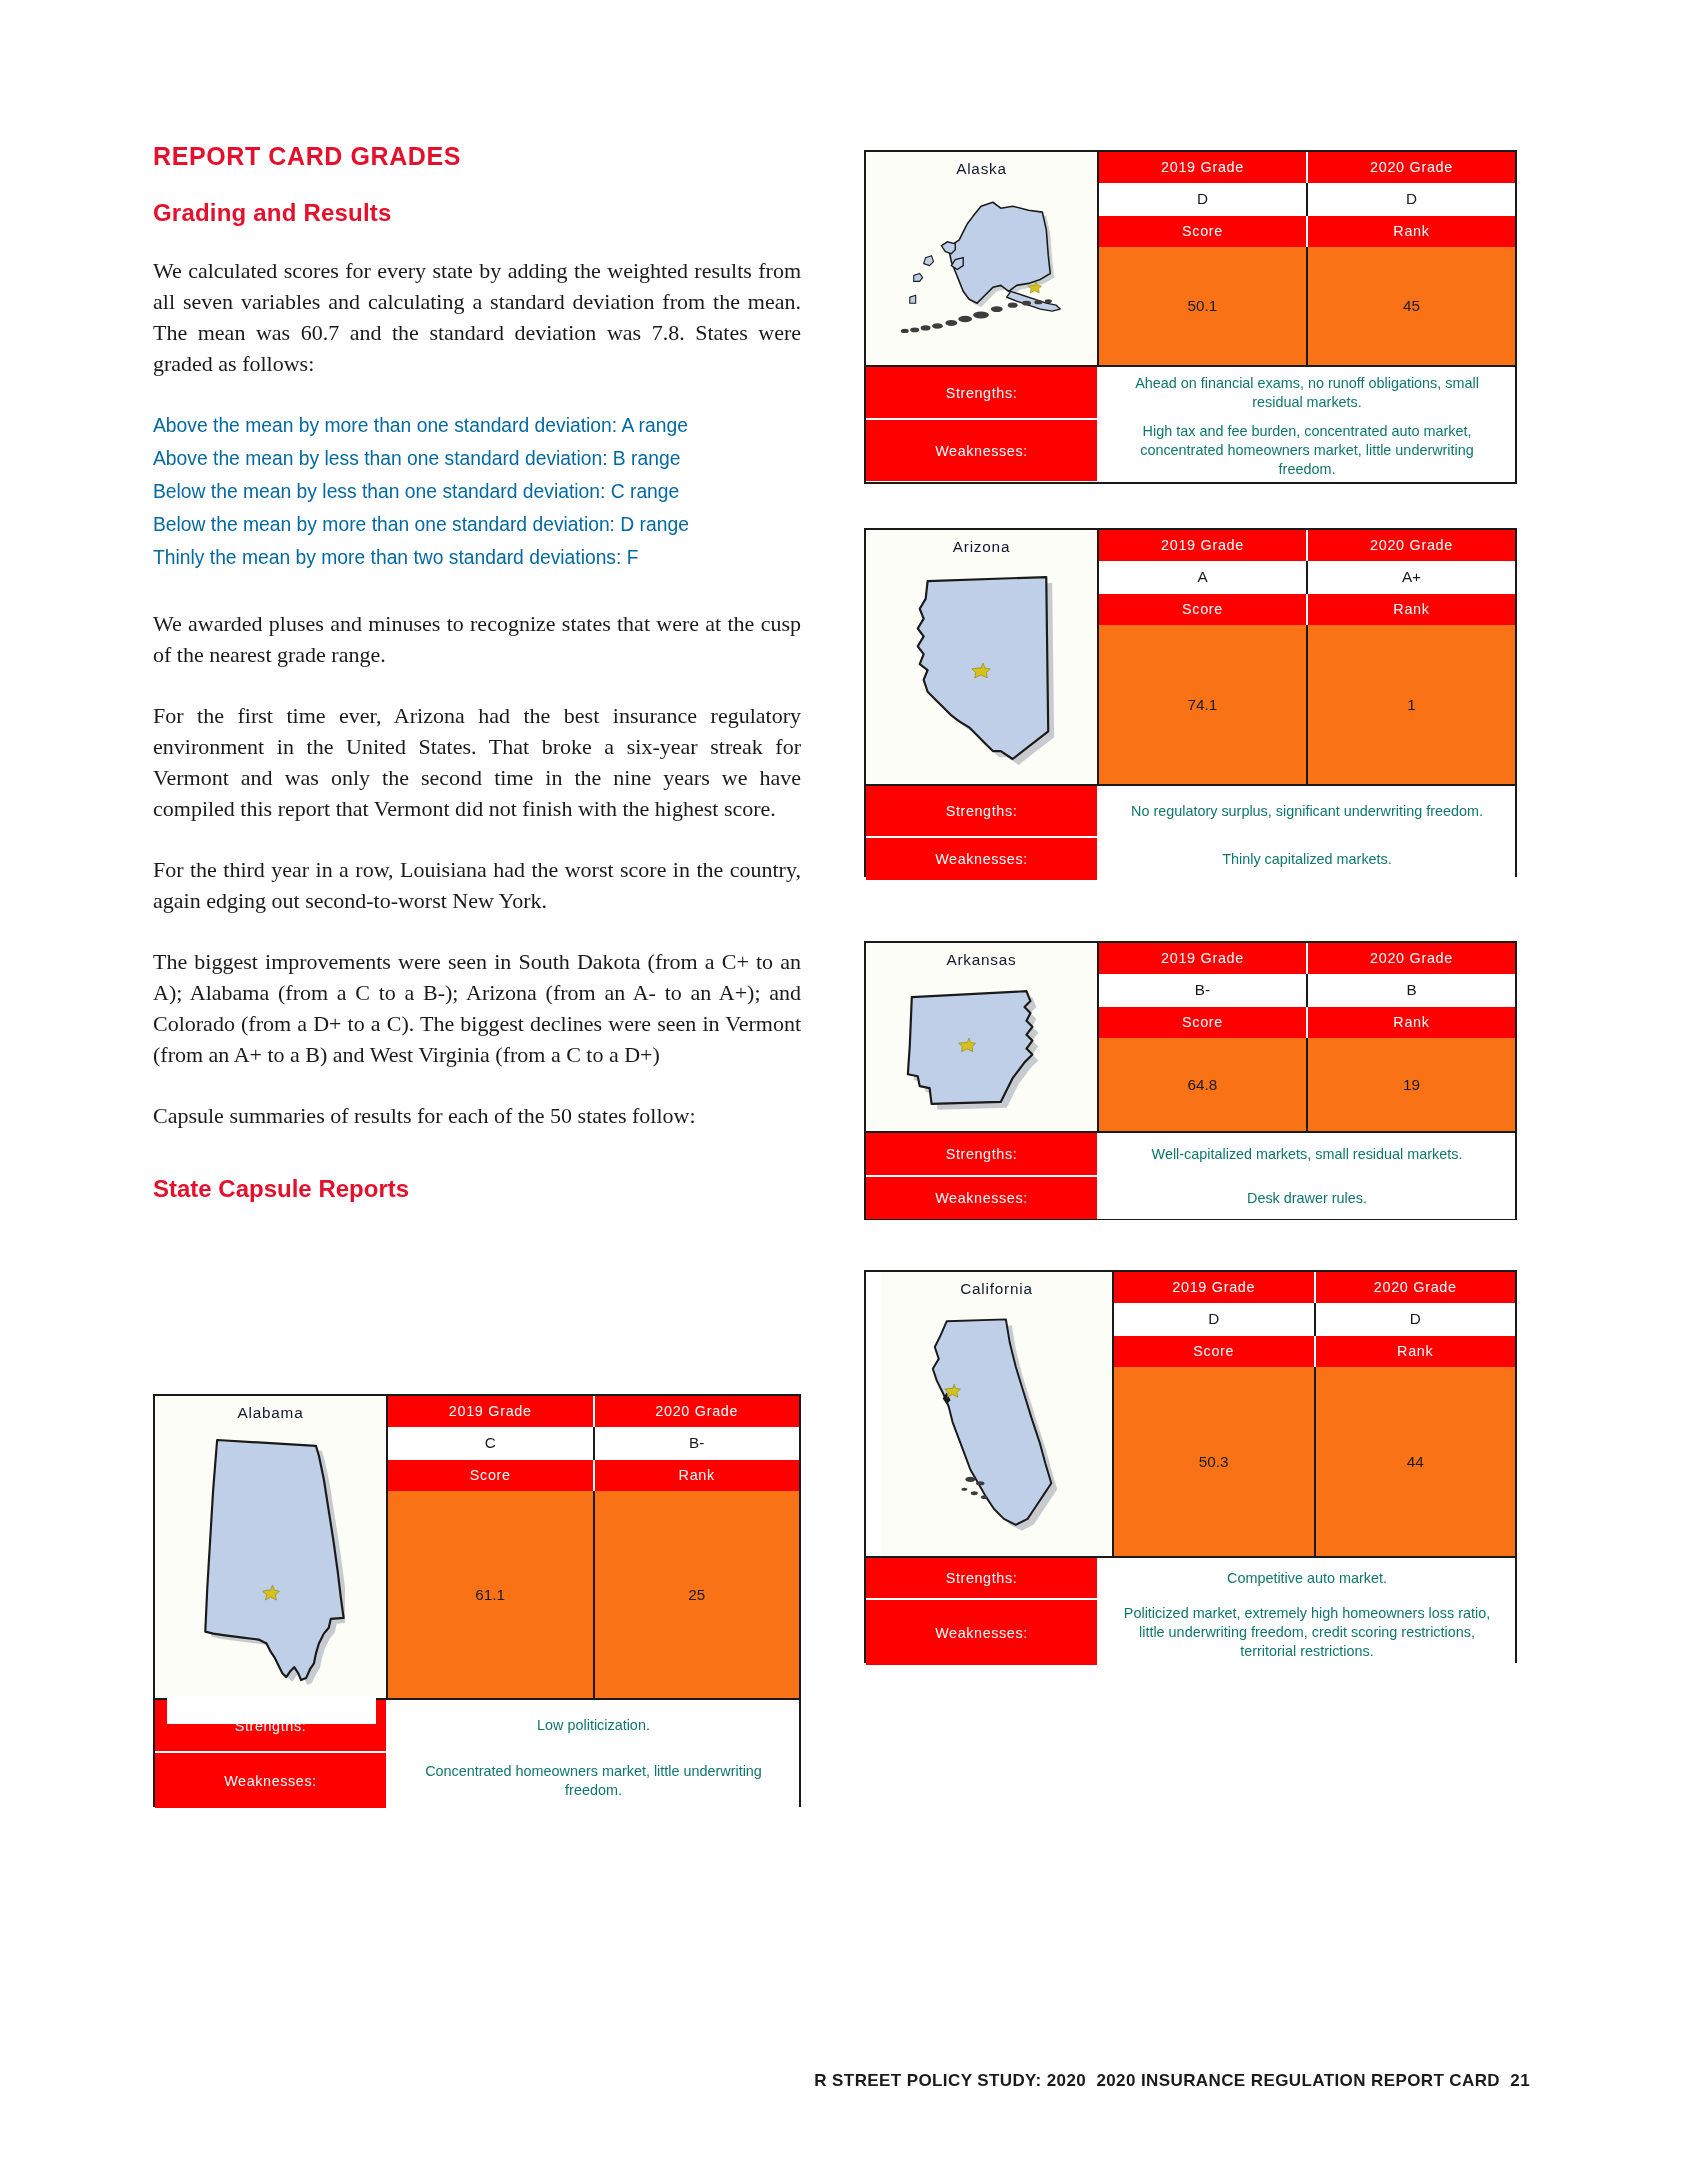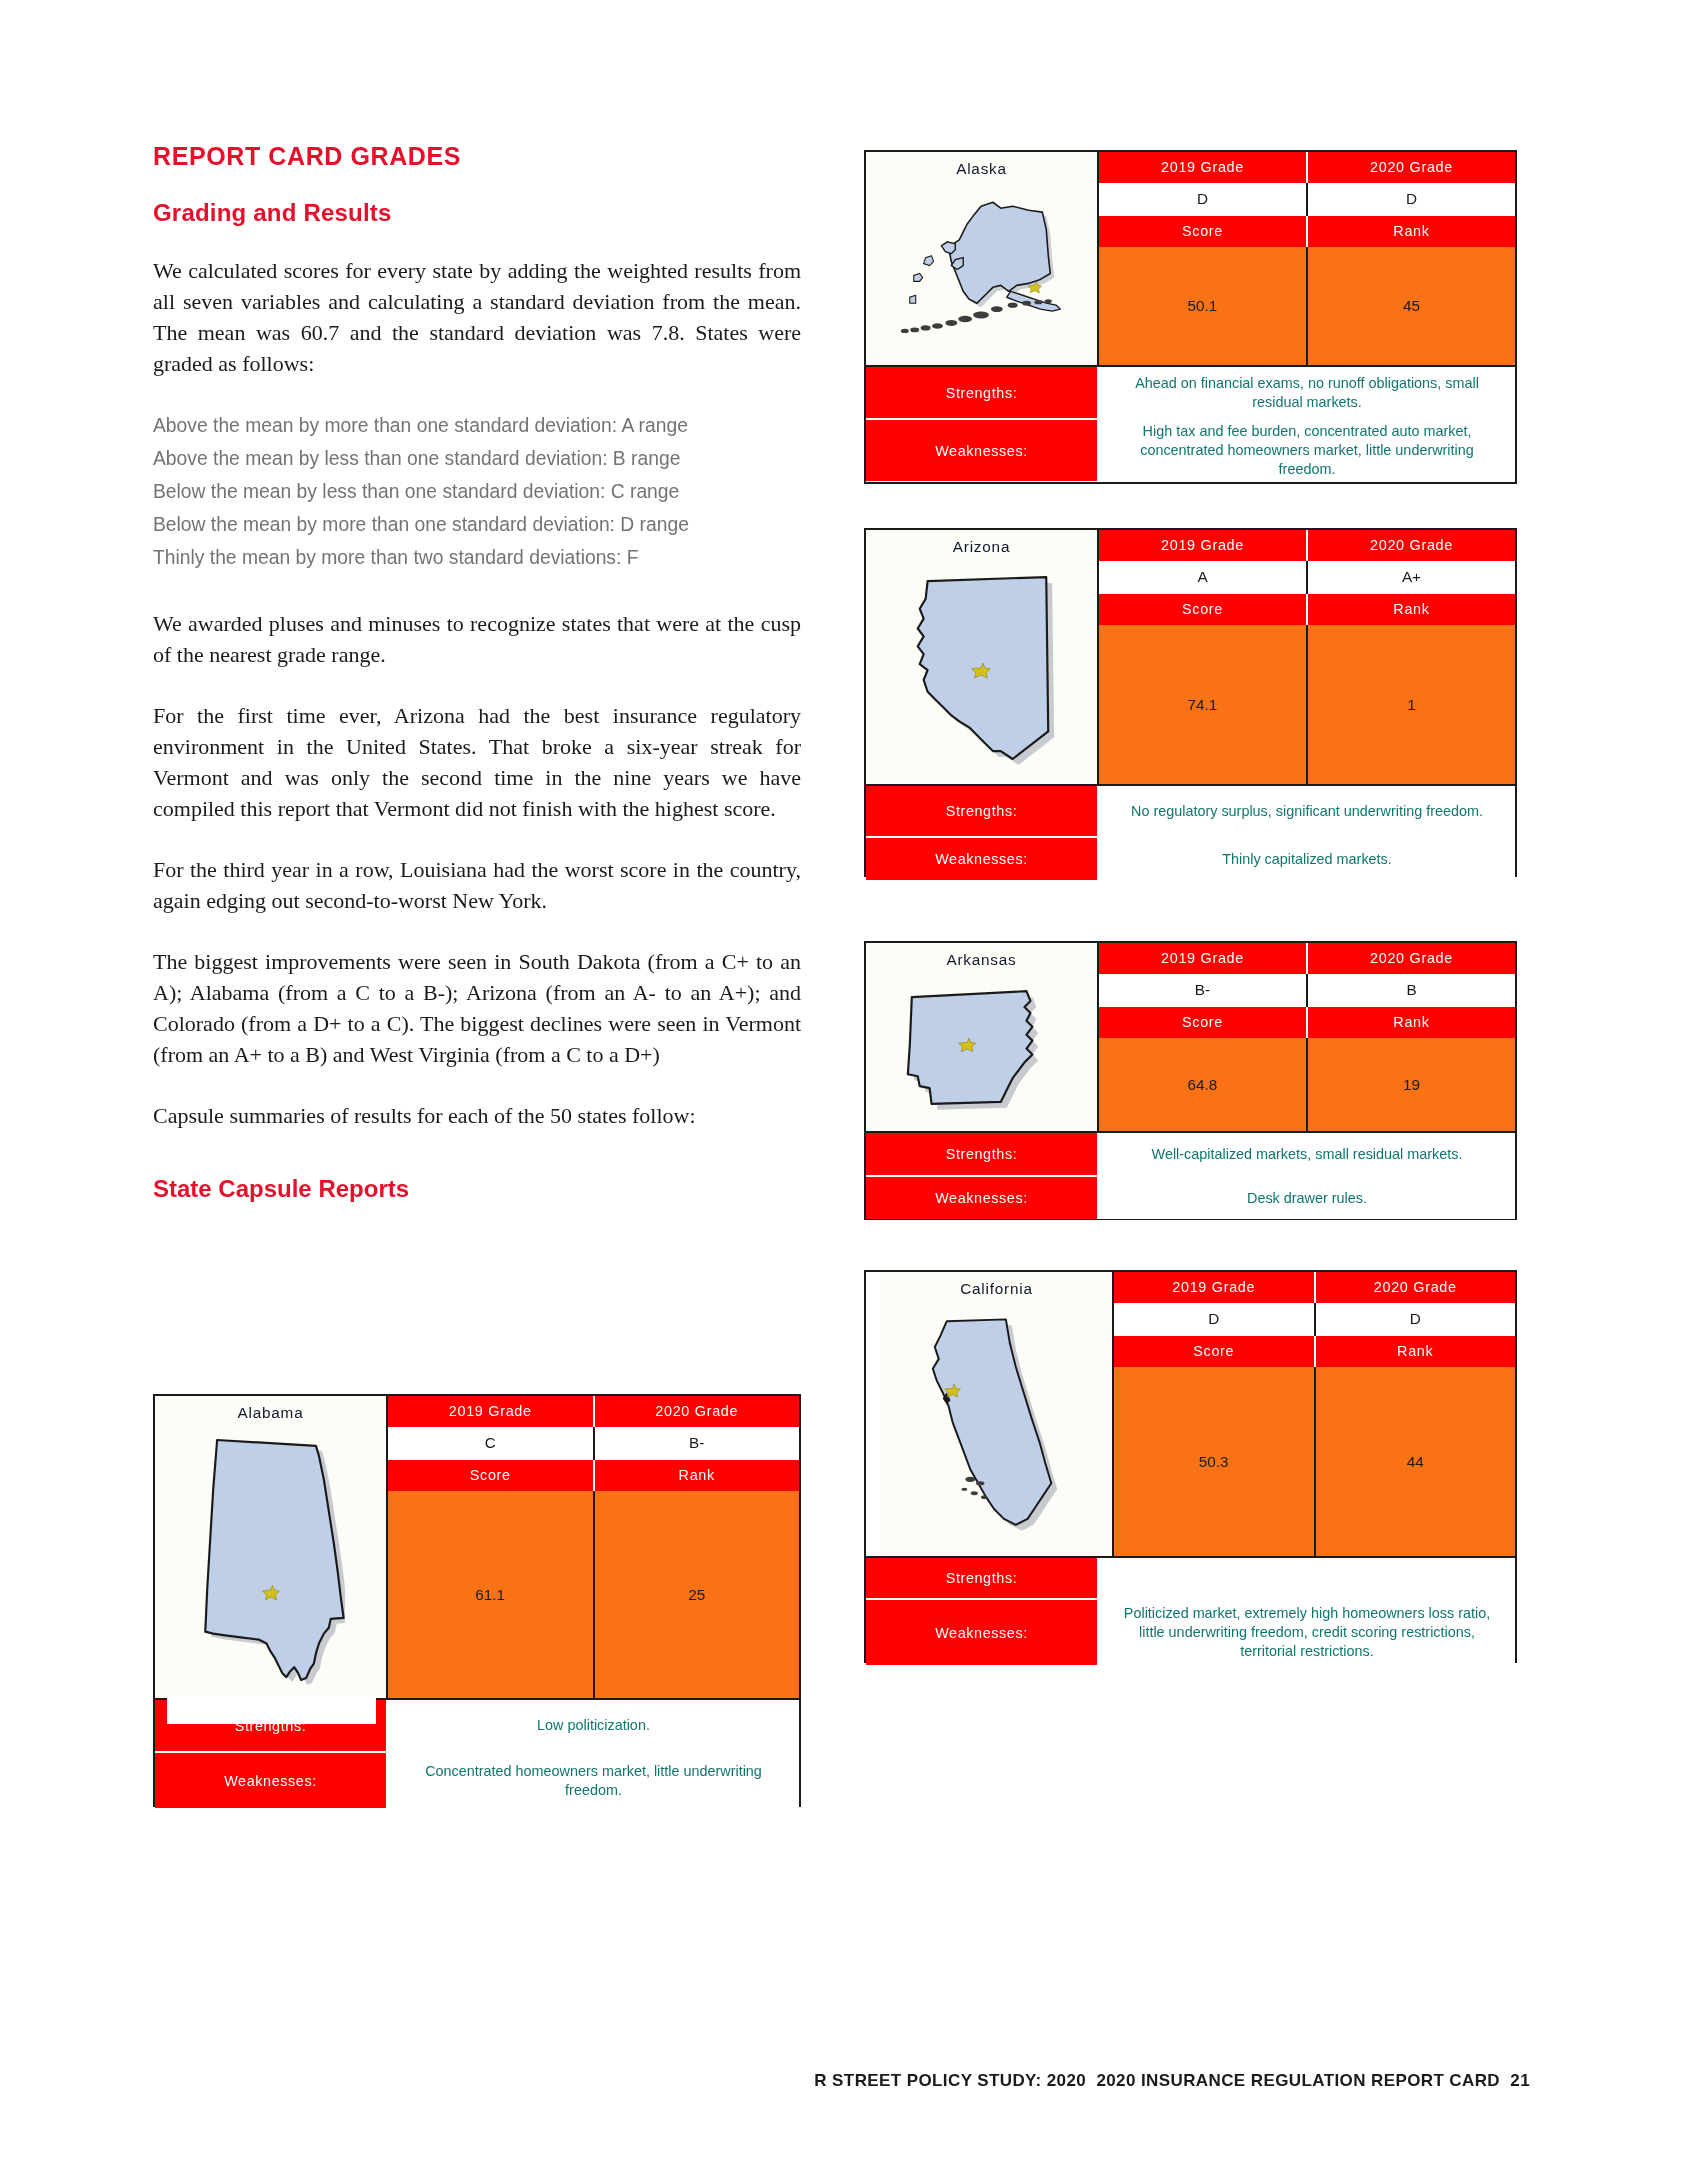--- a/index.html
+++ b/index.html
@@ -33,21 +33,21 @@
     font-family:"Liberation Serif", serif;
     font-size:22px; line-height:31px;
     color:#1a1a1a; margin:0 0 30px 0;
     text-align:justify; text-justify:inter-word;
   }
   p.body-text.last { margin-bottom:26px; }
   ul.grade-list { list-style:none; margin:0 0 34px 0; padding:0; }
   ul.grade-list li {
     font-family:"Liberation Sans", sans-serif;
     font-size:19.3px; line-height:33px;
-    color:#737373; font-weight:300;
+    color:#0369a1; font-weight:300;
   }
   h2.capsule-title {
     font-family:"Liberation Sans", sans-serif;
     font-size:24px; font-weight:bold;
     color:#e5102b; margin:44px 0 22px 0;
   }
 
   
   .card {
     position:absolute;
@@ -450,20 +450,21 @@
             <div class="hdr">Rank</div>
           </div>
           <div class="data-row score-row">
             <div class="bigval">50.3</div>
             <div class="bigval">44</div>
           </div>
         </div>
       </div>
       <div class="note-row first-note" style="height:40px;">
         <div class="note-label">Strengths:</div>
+        <div class="note-text">Competitive auto market.</div>
       </div>
       <div class="note-row second-note" style="height:65px;">
         <div class="note-label">Weaknesses:</div>
         <div class="note-text">Politicized market, extremely high homeowners loss ratio, little underwriting freedom, credit scoring restrictions, territorial restrictions.</div>
       </div>
     </div>
   </div>
 
   <div class="footer">R STREET POLICY STUDY: 2020  2020 INSURANCE REGULATION REPORT CARD  21</div>
 

